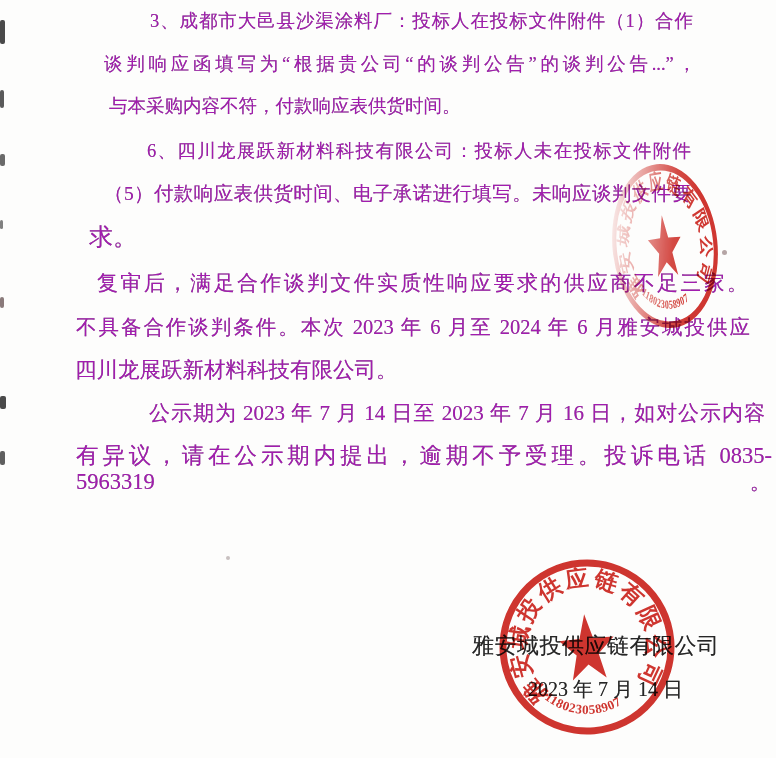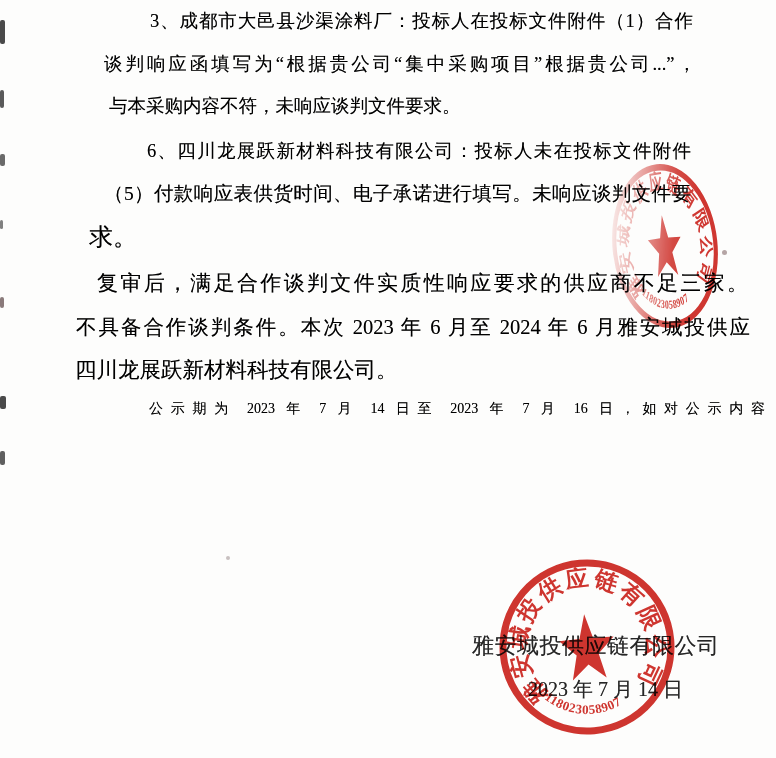--- a/index.html
+++ b/index.html
@@ -1,19 +1,19 @@
 <!DOCTYPE html>
 <html><head>
 <meta charset="utf-8">
 <style>
   html,body{margin:0;padding:0;}
   body{width:776px;height:758px;overflow:hidden;background:#ffffff;}
   #page{position:relative;width:776px;height:758px;background:#fdfdfc;
         font-family:"Liberation Serif","DejaVu Serif",serif;}
-  .ln{position:absolute;white-space:nowrap;color:#000000;line-height:1.15;
+  .ln{position:absolute;white-space:nowrap;color:#a21caf;line-height:1.15;
       text-shadow:0 0 0.6px rgba(45,45,45,.55);}
   .ln.j{white-space:normal;text-align:justify;text-align-last:justify;
         text-justify:inter-character;overflow:visible;}
   .sig{position:absolute;color:#262626;white-space:nowrap;
        text-shadow:0 0 0.6px rgba(45,45,45,.55);}
   .seal{position:absolute;width:200px;height:200px;mix-blend-mode:multiply;}
   #seal-top{left:565px;top:146px;
       transform:rotate(-6deg) scale(0.60,0.94);transform-origin:50% 50%;
       opacity:.96;
       -webkit-mask-image:linear-gradient(105deg,rgba(0,0,0,0) 8%,rgba(0,0,0,.4) 30%,rgba(0,0,0,.9) 55%,#000 70%);
@@ -21,32 +21,33 @@
   #seal-bottom{left:487px;top:547px;transform:rotate(-5deg);transform-origin:50% 50%;opacity:.97;}
   .seal text{font-family:"Liberation Serif","DejaVu Serif",serif;font-weight:700;}
   .artifact{position:absolute;border-radius:2px;}
 </style>
 </head>
 <body>
 
 <div id="page">
 
   <div class="ln j" style="left:150px;top:11px;width:543px;font-size:18.5px;">3、成都市大邑县沙渠涂料厂：投标人在投标文件附件（1）合作</div>
-  <div class="ln j" style="left:104px;top:54px;width:592px;font-size:18.5px;">谈判响应函填写为“根据贵公司“集中采购项目”根据贵公司...”，</div>
-  <div class="ln" style="left:109px;top:96px;font-size:18.5px;">与本采购内容不符，未响应谈判文件要求。</div>
+  <div class="ln j" style="left:104px;top:54px;width:592px;font-size:18.5px;">谈判响应函填写为“根据贵公司“的谈判公告”的谈判公告...”，</div>
+  <div class="ln" style="left:109px;top:96px;font-size:18.5px;">与本采购内容不符，付款响应表供货时间。</div>
 
   <div class="ln j" style="left:147px;top:141px;width:544px;font-size:18.5px;">6、四川龙展跃新材料科技有限公司：投标人未在投标文件附件</div>
   <div class="ln j" style="left:104px;top:183px;width:587px;font-size:19.5px;">（5）付款响应表供货时间、电子承诺进行填写。未响应谈判文件要</div>
   <div class="ln" style="left:89px;top:224px;font-size:24px;">求。</div>
 
   <div class="ln j" style="left:97px;top:271px;width:651px;font-size:21px;">复审后，满足合作谈判文件实质性响应要求的供应商不足三家。</div>
   <div class="ln j" style="left:76px;top:316px;width:674px;font-size:20.5px;">不具备合作谈判条件。本次 2023 年 6 月至 2024 年 6 月雅安城投供应</div>
   <div class="ln" style="left:75px;top:358px;font-size:21.5px;">四川龙展跃新材料科技有限公司。</div>
 
-  <div class="ln j" style="left:149px;top:401px;width:616px;font-size:14px;">公示期为 2023 年 7 月 14 日至 2023 年 7 月 16 日，如对公示内容</div>
+  <div class="ln j" style="left:149px;top:401px;width:616px;font-size:21px;">公示期为 2023 年 7 月 14 日至 2023 年 7 月 16 日，如对公示内容</div>
+  <div class="ln j" style="left:76px;top:443px;width:696px;font-size:22.5px;">有异议，请在公示期内提出，逾期不予受理。投诉电话 0835-5963319。</div>
 
   <div class="sig" style="left:472px;top:631px;font-size:22px;letter-spacing:.5px;">雅安城投供应链有限公司</div>
   <div class="sig" style="left:528px;top:676px;font-size:20px;">2023 年 7 月 14 日</div>
 
   <div class="seal" id="seal-top">
     <svg width="200" height="200" viewBox="0 0 200 200">
       <circle cx="100" cy="100" r="84" fill="none" stroke="#cf2e28" stroke-width="7"></circle>
       <path d="M100,67 L108.5,91.3 L134.2,91.9 L113.8,107.5 L121.2,132.1 L100,117.5 L78.8,132.1 L86.2,107.5 L65.8,91.9 L91.5,91.3 Z" transform="translate(20,0) scale(0.8,1)" fill="#cf2e28"></path>
       <defs>
         <path id="arcA" d="M 100 161 A 61 61 0 1 1 100.05 161" fill="none"></path>

